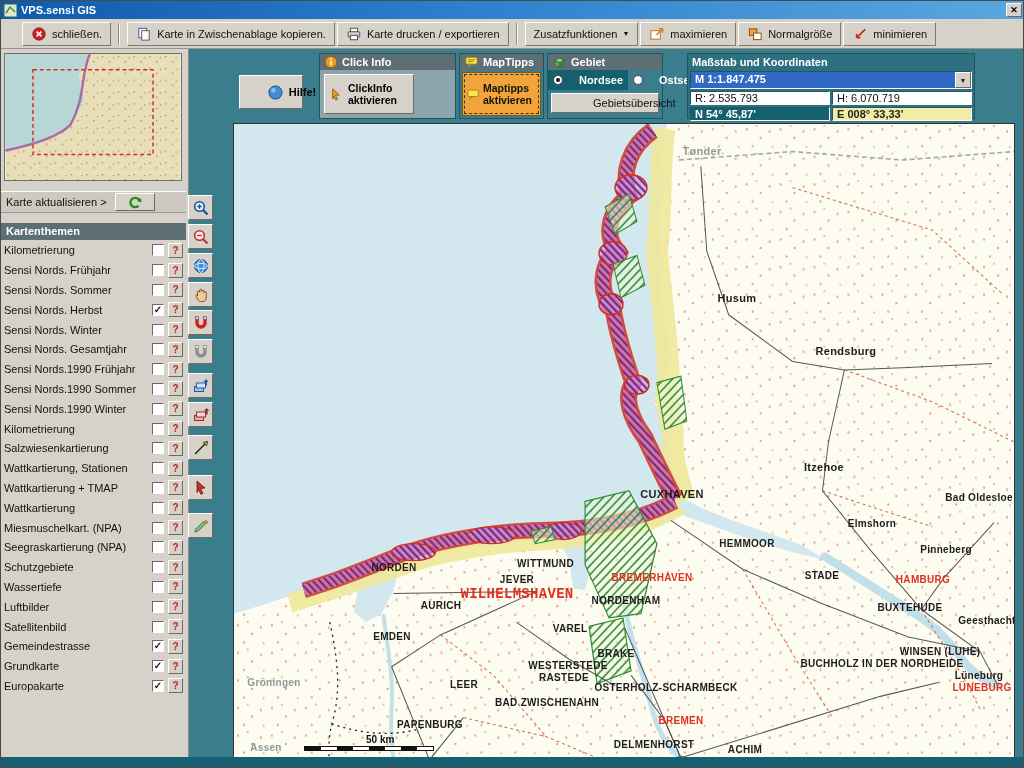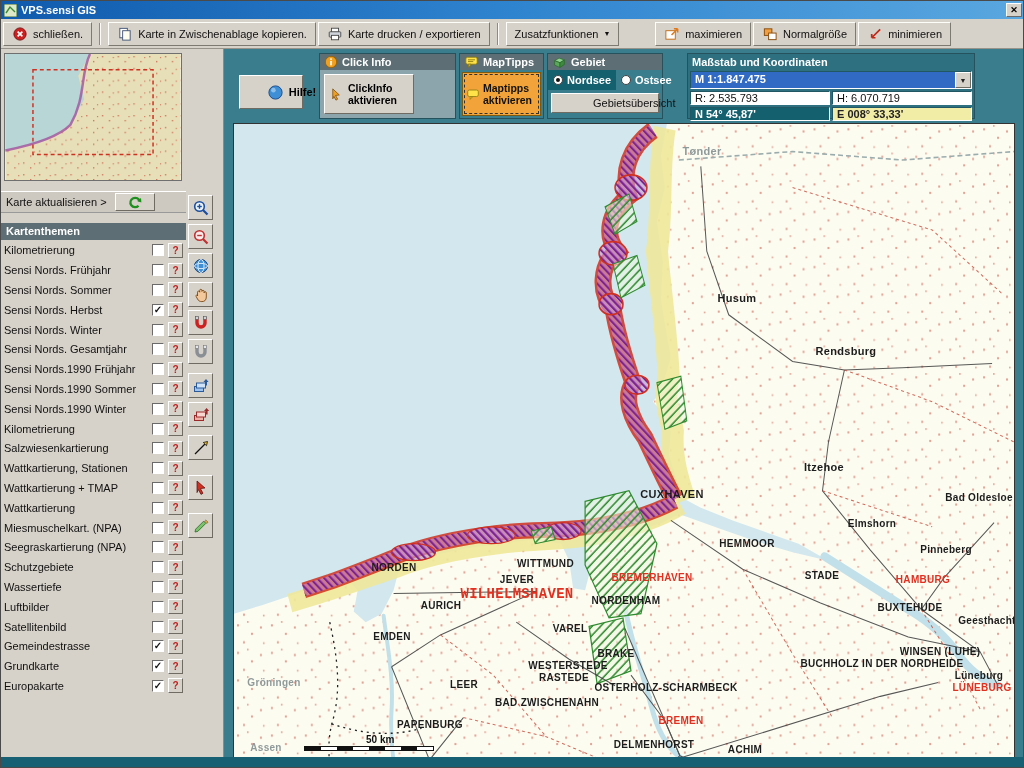--- a/index.html
+++ b/index.html
@@ -12,30 +12,30 @@
   .titlebar{position:absolute;left:0;top:0;width:1024px;height:18px;
     background:linear-gradient(90deg,#0f5aad,#2f84cf,#5aa7e0);
     display:flex;align-items:center;gap:4px;padding:0 3px;}
   .titlebar .t{color:#fff;font-size:11px;font-weight:bold;}
   .closebtn{margin-left:auto;width:16px;height:14px;background:#d6d2c9;
     border:1px solid;border-color:#fff #6a6a6a #6a6a6a #fff;
     font-size:9px;line-height:11px;text-align:center;font-weight:bold;color:#000;padding:0;}
 
   
   .toolbarrow{position:absolute;left:0;top:18px;width:1024px;height:30px;background:#d6d2c9;
-    border-bottom:1px solid #97938a;display:flex;align-items:center;padding:0 1px;}
+    border-bottom:1px solid #97938a;display:flex;align-items:center;padding:0 20px;}
   .tbtn{height:24px;display:flex;align-items:center;gap:5px;padding:0 8px;background:#d6d2c9;
     border:1px solid;border-color:#fdfdfa #7d7a72 #7d7a72 #fdfdfa;font-size:11px;color:#111;white-space:nowrap;margin:0 1px;}
   .sep{width:0;height:22px;border-left:1px solid #8f8b82;border-right:1px solid #fbfaf6;margin:0 6px;}
   .push{margin-left:auto;}
   .endpad{width:72px;}
   .ic{display:inline-flex;align-items:center;}
 
   
-  .sidebar{position:absolute;left:0;top:48px;width:223px;height:708px;background:#d6d2c9;border-right:1px solid #8f8b82;}
+  .sidebar{position:absolute;left:0;top:48px;width:188px;height:708px;background:#d6d2c9;border-right:1px solid #8f8b82;}
   .minimap{position:absolute;left:3px;top:4px;width:178px;height:128px;border:1px solid #6f6f6f;background:#fff;cursor:pointer;}
   .updrow{position:absolute;left:0;top:142px;width:185px;height:22px;background:#cdc9c0;display:flex;align-items:center;
     gap:8px;padding:0 5px;border-top:1px solid #fff;border-bottom:1px solid #999;font-size:11px;color:#111;}
   .refreshbtn{width:40px;height:18px;background:#d6d2c9;border:1px solid;border-color:#fff #6f6b63 #6f6b63 #fff;
     display:flex;align-items:center;justify-content:center;padding:0;}
   .themehdr{position:absolute;left:0;top:174px;width:185px;height:17px;background:#5d6e74;color:#fff;
     font-size:11px;font-weight:bold;padding:2px 5px;}
   .layerlist{position:absolute;left:0;top:192px;width:185px;}
   .layer-row{height:18.8px;margin-bottom:1px;background:#d6d2c9;display:flex;align-items:center;gap:4px;padding:0 3px;}
   .llabel{flex:1;font-size:11px;color:#111;white-space:nowrap;overflow:hidden;}
@@ -59,21 +59,21 @@
   .p-clickinfo{left:86px;width:137px;}
   .p-clickinfo .pbody{height:48px;background:#8ca4ab;padding:4px;}
   .cibtn{width:90px;height:40px;background:#d6d2c9;border:1px solid;border-color:#fff #6f6b63 #6f6b63 #fff;
     display:flex;align-items:center;gap:4px;padding:0 4px;font-size:10.5px;font-weight:bold;line-height:1.15;text-align:left;}
   .p-maptipps{left:226px;width:85px;}
   .mtbtn{margin:2px;width:calc(100% - 4px);height:44px;background:#f2a43a;border:1px solid #7a5a10;
     outline:1px dashed #333;outline-offset:-3px;display:flex;align-items:center;gap:3px;padding:0 3px;
     font-size:10.5px;font-weight:bold;line-height:1.15;text-align:left;color:#111;}
   .p-gebiet{left:314px;width:116px;}
   .radiorow{height:20px;display:flex;}
-  .radioopt{flex:1;display:flex;align-items:center;gap:4px;padding:0 5px;color:#fff;font-weight:bold;cursor:pointer;}
+  .radioopt{flex:1;display:flex;align-items:center;gap:16px;padding:0 5px;color:#fff;font-weight:bold;cursor:pointer;}
   .radioopt.sel{background:#15606f;}
   .radio{width:10px;height:10px;border-radius:50%;background:#fff;border:1px solid #444;position:relative;}
   .radio.on::after{content:"";position:absolute;left:2px;top:2px;width:4px;height:4px;border-radius:50%;background:#111;}
   .ovbtn{margin:3px;width:calc(100% - 6px);height:20px;background:#d6d2c9;
     border:1px solid;border-color:#fff #6f6b63 #6f6b63 #fff;font-size:11px;color:#111;}
   .p-coords{left:454px;width:288px;background:#2e6f80;}
   .p-coords .phdr{background:#2e6f80;}
   .comborow{display:flex;height:18px;margin:1px 2px 0 2px;border:1px solid;border-color:#215663 #fff #fff #215663;}
   .comboval{flex:1;background:#316ac5;color:#fff;font-weight:bold;padding:1px 4px;white-space:nowrap;overflow:hidden;}
   .combobtn{width:16px;background:#d6d2c9;border:1px solid;border-color:#fff #6f6b63 #6f6b63 #fff;

